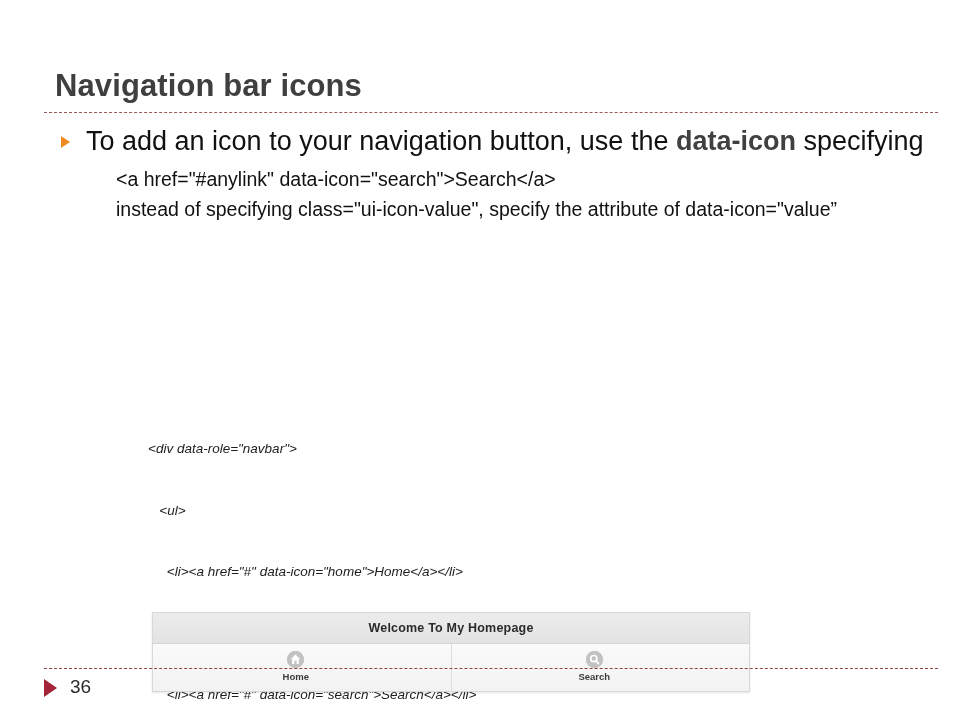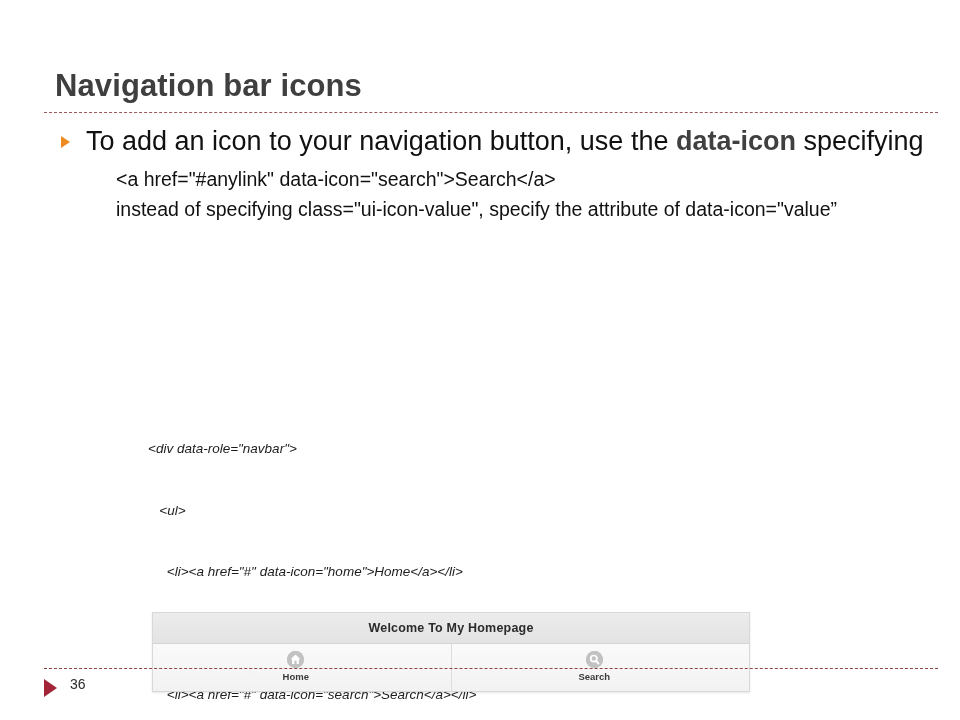--- a/index.html
+++ b/index.html
@@ -170,21 +170,21 @@
     width: 0;
     height: 0;
     border-left: 13px solid #A32638;
     border-top: 9px solid transparent;
     border-bottom: 9px solid transparent;
   }
   .footer-num {
     position: absolute;
     left: 70px;
     top: 676px;
-    font-size: 14px;
+    font-size: 19px;
     color: #2b2b2b;
   }
 </style>
 </head>
 <body>
 
 <div class="slide">
 
   <div class="title">Navigation bar icons</div>
   <div class="title-rule"></div>

